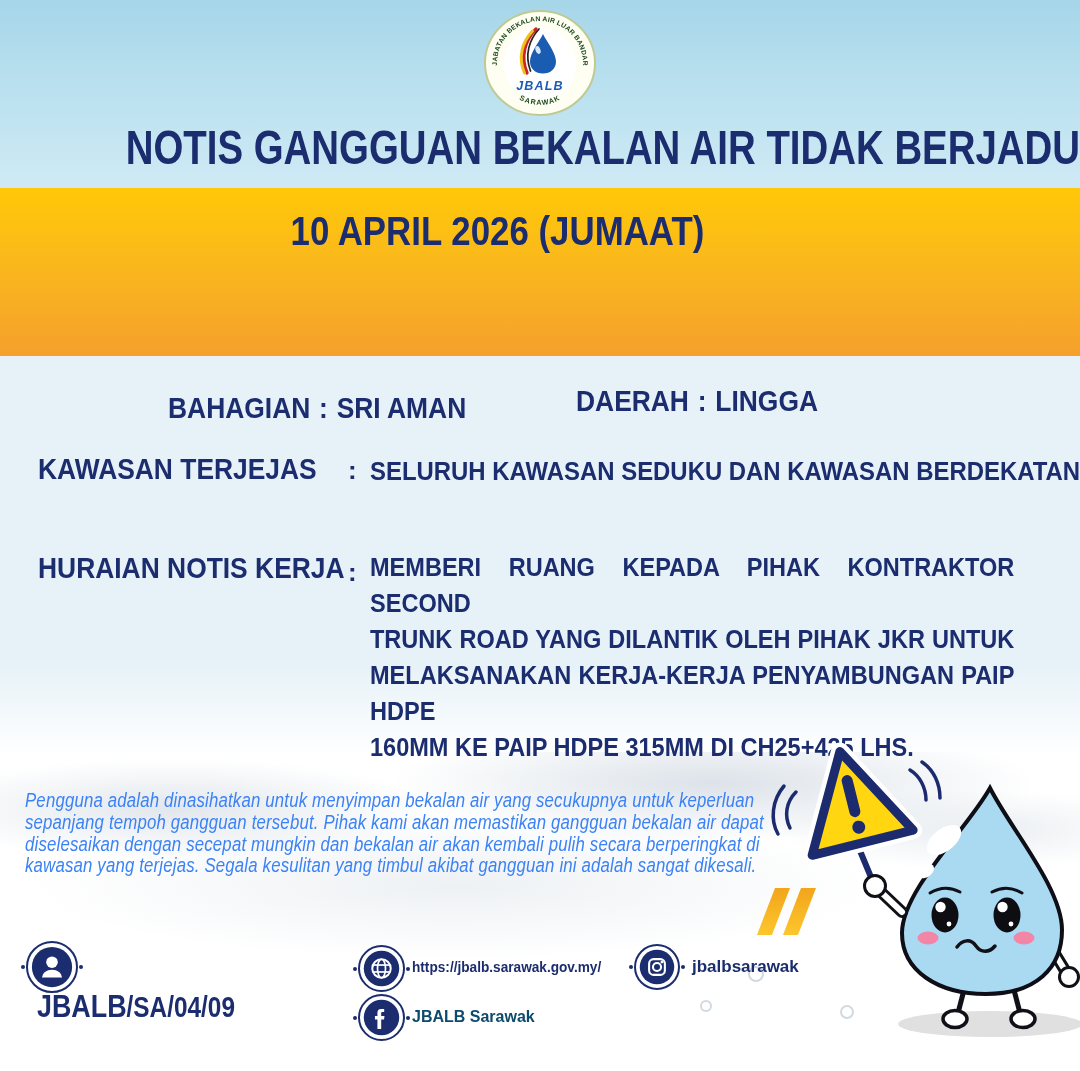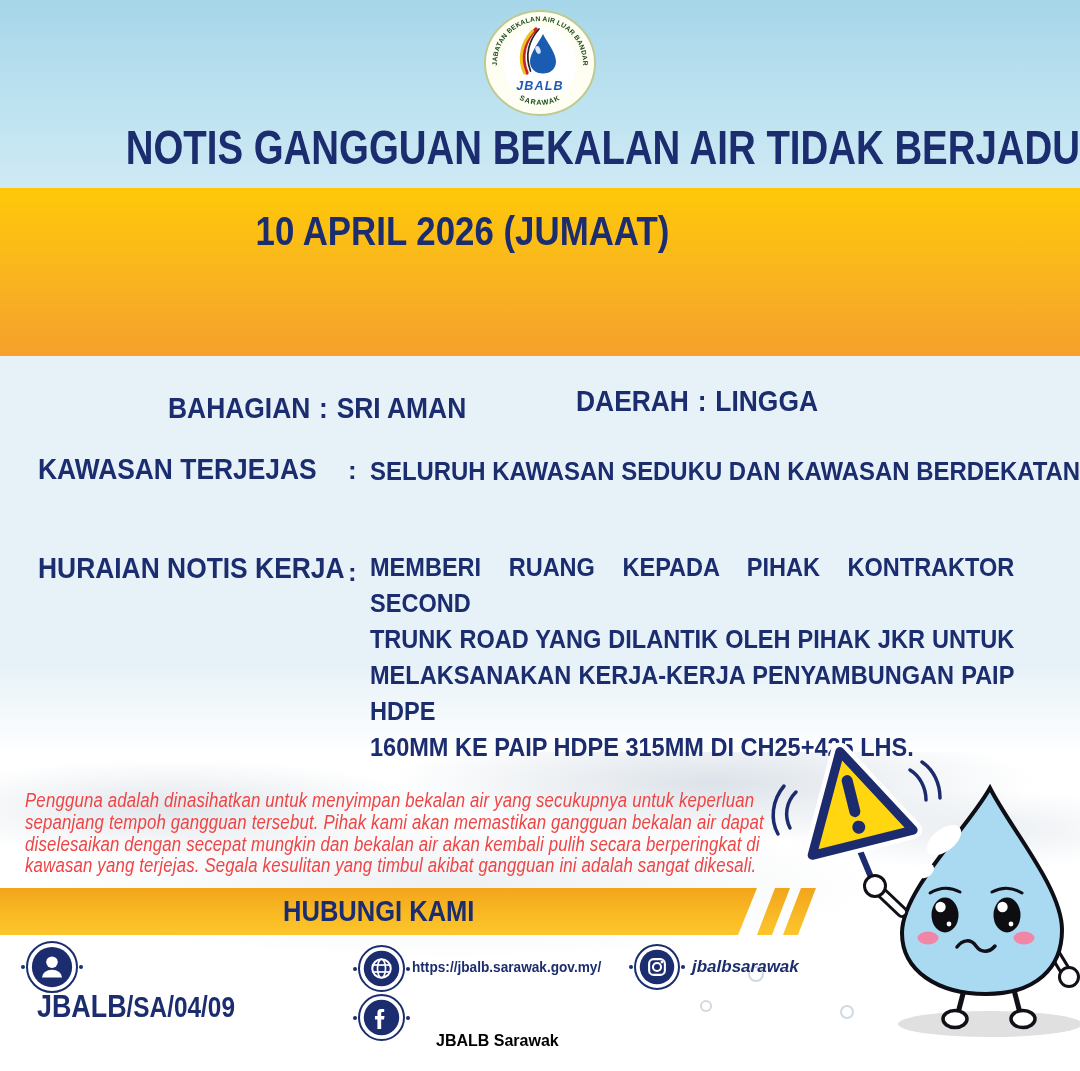--- a/index.html
+++ b/index.html
@@ -21,21 +21,21 @@
       radial-gradient(ellipse 520px 95px at 66% 12%, rgba(148,168,188,.33), transparent 62%),
       radial-gradient(ellipse 640px 110px at 42% 52%, rgba(168,185,200,.20), transparent 66%),
       radial-gradient(ellipse 300px 60px at 90% 30%, rgba(168,185,200,.25), transparent 66%);}
   .bubble{border-radius:50%;border:2px solid rgba(150,170,190,.45);background:rgba(255,255,255,.4);}
   
   .logo{left:484px;top:10px;width:112px;height:106px;}
   .title-wrap{left:0;top:120px;width:1080px;text-align:center;white-space:nowrap;}
   .title-wrap span{display:inline-block;transform:scaleX(.80);transform-origin:center;
     font-size:48px;font-weight:bold;letter-spacing:0px;color:#1b2d6e;}
   
-  .band-line{left:0;width:924px;text-align:center;white-space:nowrap;}
+  .band-line{left:0;width:924px;text-align:center;white-space:nowrap;padding-left:35px;}
   .band-line span{display:inline-block;transform:scaleX(.85);transform-origin:center;
     font-size:41px;font-weight:bold;color:#1b2d6e;}
   .band-line.l1{top:208px;} .band-line.l2{top:255px;}
   
   .inline-row{display:flex;white-space:nowrap;transform:scaleX(.88);transform-origin:left center;
     font-size:30px;font-weight:bold;color:#1b2d6e;}
   .inline-row .colon{margin:0 10px;}
   .row-bahagian{left:168px;top:391px;}
   .row-daerah{left:576px;top:384px;}
   .field-label{white-space:nowrap;transform:scaleX(.88);transform-origin:left center;
@@ -45,21 +45,21 @@
   .colon-mark{font-size:26px;font-weight:bold;color:#1b2d6e;}
   .col-kawasan{left:348px;top:455px;}
   .col-huraian{left:348px;top:557px;}
   .val-kawasan{left:370px;top:456px;white-space:nowrap;transform:scaleX(.92);transform-origin:left center;
     font-size:26px;font-weight:bold;color:#1b2d6e;}
   .huraian{left:370px;top:549px;width:712px;transform:scaleX(.905);transform-origin:left top;
     font-size:26px;font-weight:bold;color:#1b2d6e;}
   .huraian .jline{line-height:36px;text-align:justify;text-align-last:justify;}
   .huraian .jline.last{text-align-last:left;}
   
-  .advisory{left:25px;top:790px;color:#ef4444;font-style:italic;font-size:20px;}
+  .advisory{left:25px;top:790px;color:#3b82f6;font-style:italic;font-size:20px;}
   .advisory .aline{white-space:nowrap;transform:scaleX(.84);transform-origin:left top;
     line-height:21.8px;letter-spacing:.2px;}
   
   .banner{left:0;top:888px;width:757px;height:47px;
     background:linear-gradient(180deg,#f2a51c 0%,#f9b923 55%,#fdc62c 100%);
     clip-path:polygon(0 0,100% 0,calc(100% - 19px) 100%,0 100%);
     display:flex;align-items:center;justify-content:center;}
   .banner span{display:inline-block;transform:scaleX(.88);font-size:29px;font-weight:bold;color:#1b2d6e;white-space:nowrap;}
   .stripe{top:888px;height:47px;width:15px;transform:skewX(-21deg);transform-origin:left top;
     background:linear-gradient(180deg,#f2a51c,#fdc62c);}
@@ -71,22 +71,22 @@
   .cicon::before{left:-7px;} .cicon::after{right:-7px;}
   .cicon svg{display:block;width:100%;height:100%;}
   .ic-call{left:26px;top:941px;width:52px;height:52px;}
   .ic-web{left:358px;top:945px;width:47px;height:47px;}
   .ic-fb{left:358px;top:994px;width:47px;height:47px;}
   .ic-ig{left:634px;top:944px;width:46px;height:46px;}
   .call-text{left:78px;top:946px;font-weight:bold;color:#1b2d6e;}
   .call-text div{white-space:nowrap;transform:scaleX(.9);transform-origin:left top;font-size:18.5px;line-height:20.5px;}
   .web-text{left:412px;top:958px;white-space:nowrap;transform:scaleX(.88);transform-origin:left top;
     font-size:15.5px;font-weight:bold;color:#1b2d6e;}
-  .fb-text{left:436px;top:1008px;white-space:nowrap;font-size:16px;font-weight:bold;color:#000000;margin-top:24px;}
-  .ig-text{left:692px;top:957px;white-space:nowrap;font-size:17px;font-weight:bold;color:#1b2d6e;font-style:italic;}
+  .fb-text{left:412px;top:1008px;white-space:nowrap;font-size:16px;font-weight:bold;color:#0c4a6e;}
+  .ig-text{left:692px;top:957px;white-space:nowrap;font-size:17px;font-weight:bold;color:#1b2d6e;}
   .ref{left:37px;top:988px;white-space:nowrap;transform:scaleX(.84);transform-origin:left top;color:#1b2d6e;}
   .ref .p1{font-size:32px;font-weight:bold;}
   .ref .p2{font-size:29px;font-weight:bold;}
   .mascot{left:752px;top:728px;width:332px;height:330px;}
 </style>
 </head>
 <body>
 
 <div class="poster">
 
@@ -152,23 +152,20 @@
     <div class="jline last">160MM KE PAIP HDPE 315MM DI CH25+425 LHS.</div>
   </div>
 
   <div class="abs advisory">
     <div class="aline">Pengguna adalah dinasihatkan untuk menyimpan bekalan air yang secukupnya untuk keperluan</div>
     <div class="aline">sepanjang tempoh gangguan tersebut. Pihak kami akan memastikan gangguan bekalan air dapat</div>
     <div class="aline">diselesaikan dengan secepat mungkin dan bekalan air akan kembali pulih secara berperingkat di</div>
     <div class="aline">kawasan yang terjejas. Segala kesulitan yang timbul akibat gangguan ini adalah sangat dikesali.</div>
   </div>
 
-  <div class="abs banner">
-    <span>HUBUNGI KAMI</span>
-  </div>
   <div class="abs stripe s1"></div>
   <div class="abs stripe s2"></div>
 
   <div class="abs cicon ic-call">
     <svg viewBox="0 0 48 48">
       <circle cx="24" cy="24" r="23" fill="#1b2d6e"></circle>
       <circle cx="24" cy="18.5" r="6.6" fill="#ffffff"></circle>
       <path d="M12.5,36 a11.5,8.8 0 0 1 23,0 Z" fill="#ffffff"></path>
     </svg>
   </div>

